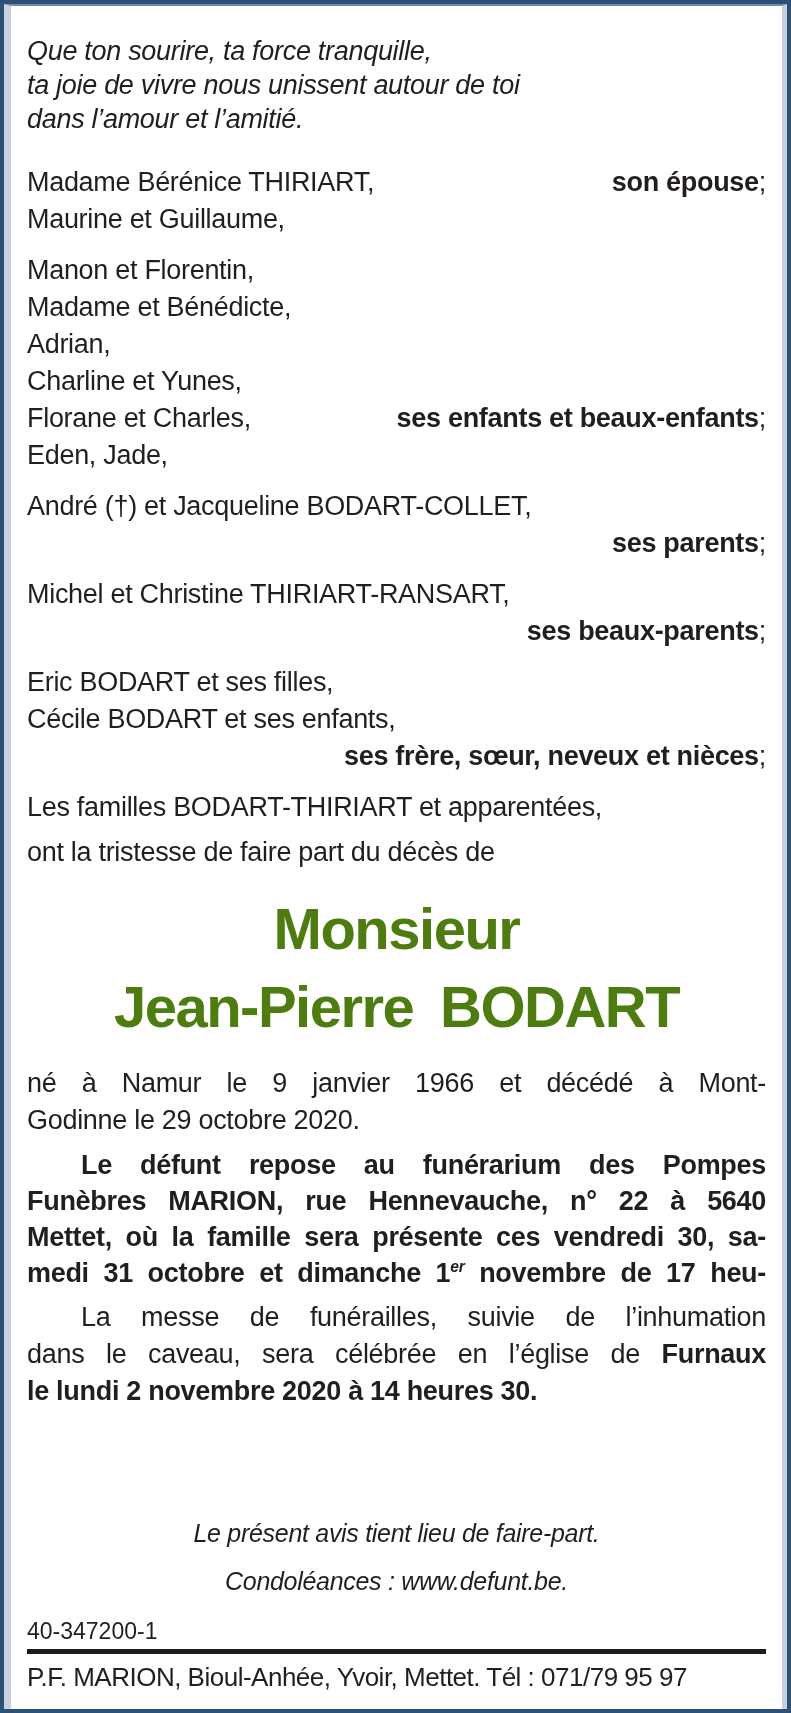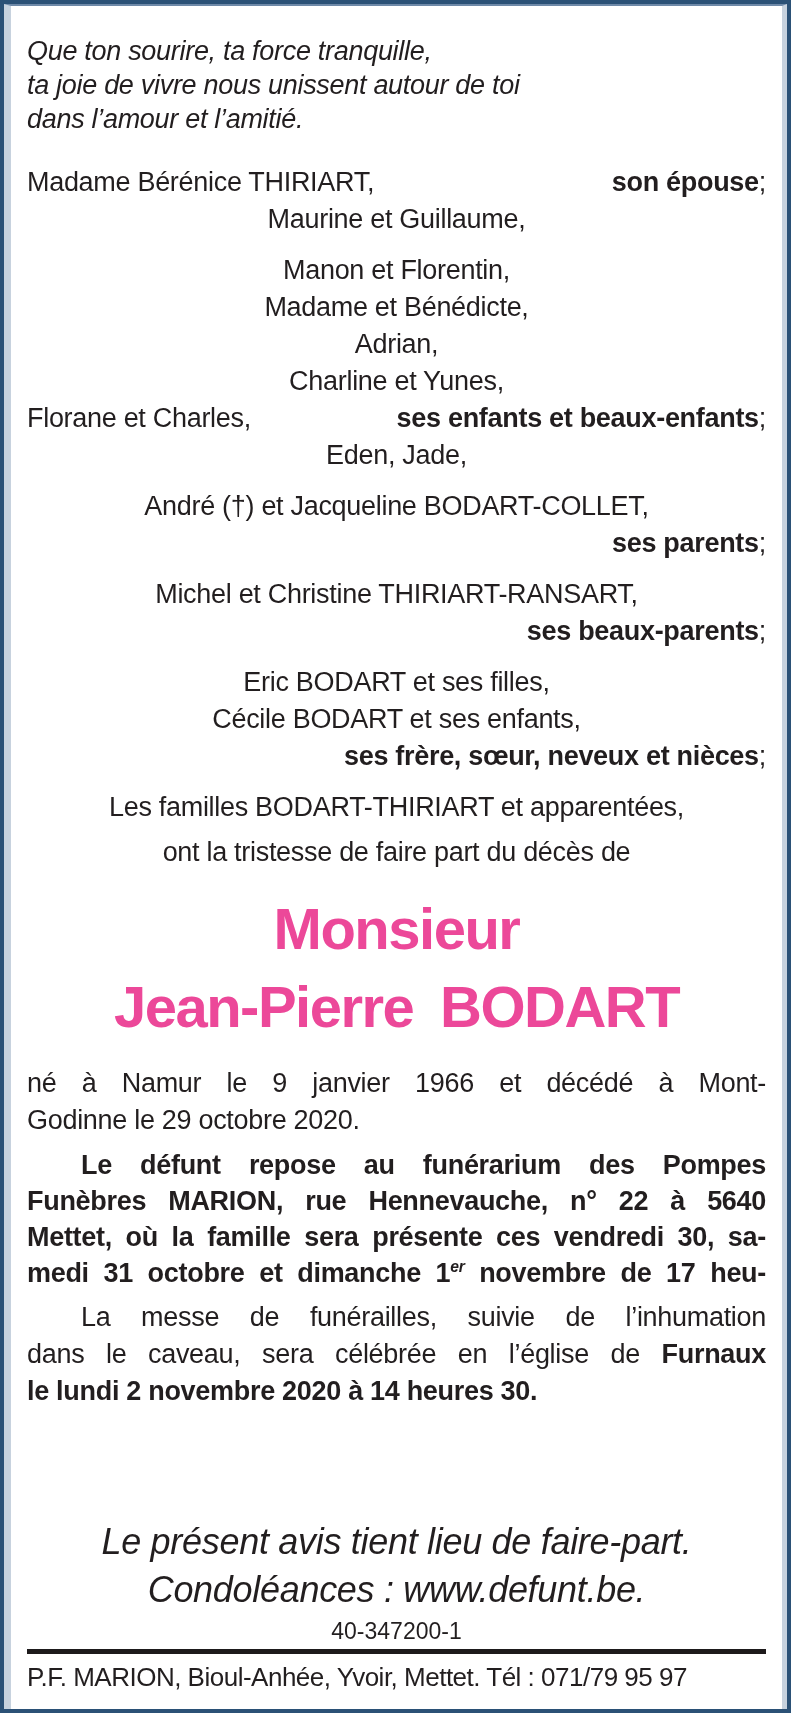--- a/index.html
+++ b/index.html
@@ -27,46 +27,46 @@
     font-family: "Liberation Sans", sans-serif;
     color: var(--text);
     letter-spacing: -0.3px;
   }
 
   
   .quote { font-style: italic; font-size: 27px; line-height: 34px; }
 
   
   .family { margin-top: 28px; font-size: 27px; line-height: 37px; }
-  .frow { display: flex; justify-content: center; align-items: baseline; }
+  .frow { display: flex; justify-content: flex-start; align-items: baseline; }
   .frow .left { white-space: nowrap; }
   .frow .rel-wrap { margin-left: auto; white-space: nowrap; }
   .frow .rel { font-weight: bold; }
   .gap { margin-top: 14px; }
   .gap-sm { margin-top: 8px; }
 
   
-  .title { text-align: center; font-weight: bold; margin-top: 24px; letter-spacing: -1.5px; color: #ec4899; }
+  .title { text-align: center; font-weight: bold; margin-top: 24px; letter-spacing: -1.5px; color: #4d7c0f; }
   .title .t1 { font-size: 58px; line-height: 68px; }
   .title .t2 { font-size: 58px; line-height: 88px; word-spacing: 12px; }
 
   
   .par { font-size: 27px; }
   .birth { margin-top: 14px; line-height: 37px; }
   .repose { margin-top: 8px; line-height: 36px; font-weight: bold; }
   .messe { margin-top: 8px; line-height: 37px; }
   .jline { text-align: justify; text-align-last: justify; }
   .jlast { text-align: justify; text-align-last: left; }
   .indent { text-indent: 54px; }
   .b { font-weight: bold; }
   sup { font-size: 0.58em; vertical-align: super; line-height: 0; font-style: italic; }
 
   
-  .closing { margin-top: auto; text-align: center; font-style: italic; font-size: 36px; line-height: 48px; }
-  .reference { text-align: center; font-size: 23px; line-height: 26px; margin-top: 4px; letter-spacing: 0; }
+  .closing { margin-top: auto; text-align: center; font-style: italic; font-size: 25px; line-height: 48px; }
+  .reference { text-align: left; font-size: 23px; line-height: 26px; margin-top: 13px; letter-spacing: 0; }
   .rule { height: 5px; background: #1d1a1b; margin-top: 5px; }
   .footer { font-size: 26px; line-height: 36px; margin-top: 5px; letter-spacing: -0.5px; white-space: nowrap; }
 </style>
 </head>
 <body>
 
 <div class="notice">
   <div class="inner">
 
     <div class="quote">

